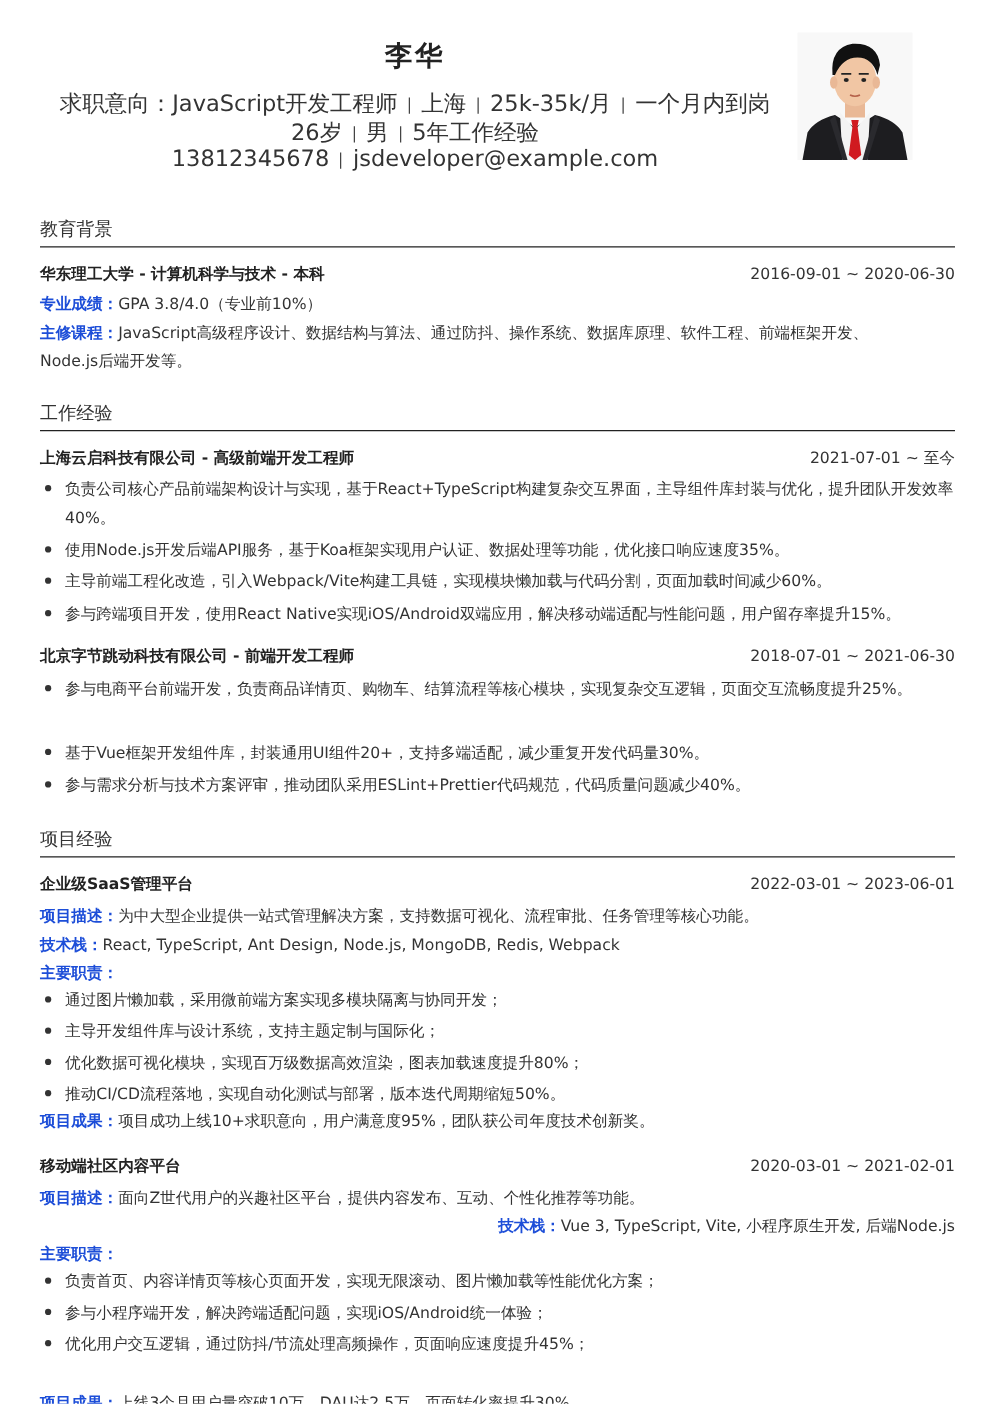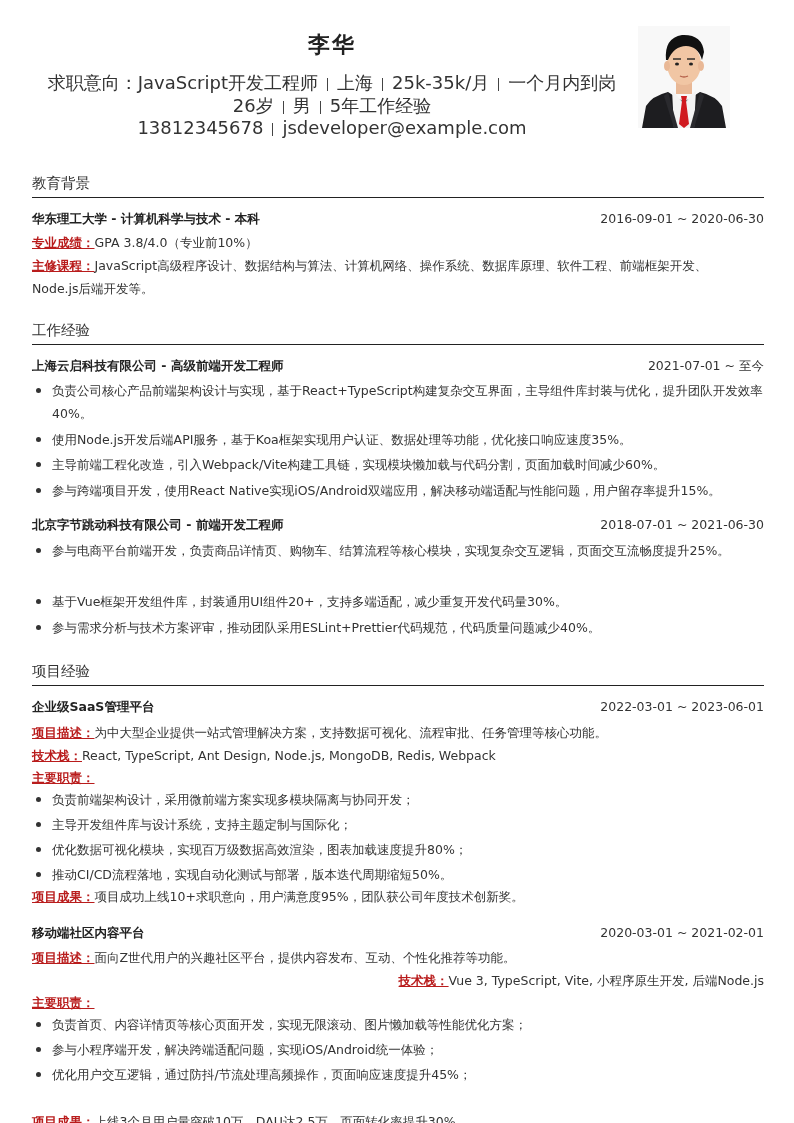--- a/index.html
+++ b/index.html
@@ -21,21 +21,21 @@
 
   
   .section-title { position: absolute; left: 32px; font-size: 14.5px; color: #333; }
   .section-rule { position: absolute; left: 32px; width: 732px; height: 1px; background: #222; }
 
   .row { position: absolute; left: 32px; width: 732px; height: 20px; font-size: 12.5px; white-space: nowrap; }
   .row .title { position: absolute; left: 0; top: 0; font-weight: bold; color: #222; }
   .row .date { position: absolute; right: 0; top: 0; color: #333; }
 
   .line { position: absolute; left: 32px; width: 732px; font-size: 12.5px; color: #333; white-space: nowrap; }
-  .line b { color: #b91c1c; text-decoration: underline; }
+  .line b { color: #1d4ed8; }
 
   .bullet { position: absolute; left: 32px; width: 732px; font-size: 12.5px; color: #333; line-height: 23px; }
   .bullet .dot { position: absolute; left: 4px; top: 9px; width: 5px; height: 5px; border-radius: 50%; background: #333; }
   .bullet .txt { display: block; padding-left: 20px; }
 </style>
 </head>
 <body>
 
 <div class="page">
 
@@ -90,21 +90,21 @@
   <div class="section-rule" style="top:197px;"></div>
 
   <div class="row" style="top:211px;">
     <span class="title">华东理工大学 - 计算机科学与技术 - 本科</span>
     <span class="date">2016-09-01 ~ 2020-06-30</span>
   </div>
   <div class="line" style="top:235px;">
     <b>专业成绩：</b><span>GPA 3.8/4.0（专业前10%）</span>
   </div>
   <div class="line" style="top:258px;">
-    <b>主修课程：</b><span>JavaScript高级程序设计、数据结构与算法、计算机网络、操作系统、数据库原理、软件工程、前端框架开发、</span>
+    <b>主修课程：</b><span>JavaScript高级程序设计、数据结构与算法、通过防抖、操作系统、数据库原理、软件工程、前端框架开发、</span>
   </div>
   <div class="line" style="top:281px;">Node.js后端开发等。</div>
 
   <div class="section-title" style="top:321px;">工作经验</div>
   <div class="section-rule" style="top:344px;"></div>
 
   <div class="row" style="top:358px;">
     <span class="title">上海云启科技有限公司 - 高级前端开发工程师</span>
     <span class="date">2021-07-01 ~ 至今</span>
   </div>
@@ -147,21 +147,21 @@
 
   <div class="row" style="top:699px;">
     <span class="title">企业级SaaS管理平台</span>
     <span class="date">2022-03-01 ~ 2023-06-01</span>
   </div>
   <div class="line" style="top:725px;"><b>项目描述：</b><span>为中大型企业提供一站式管理解决方案，支持数据可视化、流程审批、任务管理等核心功能。</span></div>
   <div class="line" style="top:748px;"><b>技术栈：</b><span>React, TypeScript, Ant Design, Node.js, MongoDB, Redis, Webpack</span></div>
   <div class="line" style="top:770px;"><b>主要职责：</b></div>
   <div class="bullet" style="top:788px;">
       <span class="dot"></span>
-      <span class="txt">负责前端架构设计，采用微前端方案实现多模块隔离与协同开发；</span>
+      <span class="txt">通过图片懒加载，采用微前端方案实现多模块隔离与协同开发；</span>
     </div>
   <div class="bullet" style="top:813px;">
       <span class="dot"></span>
       <span class="txt">主导开发组件库与设计系统，支持主题定制与国际化；</span>
     </div>
   <div class="bullet" style="top:838px;">
       <span class="dot"></span>
       <span class="txt">优化数据可视化模块，实现百万级数据高效渲染，图表加载速度提升80%；</span>
     </div>
   <div class="bullet" style="top:863px;">

